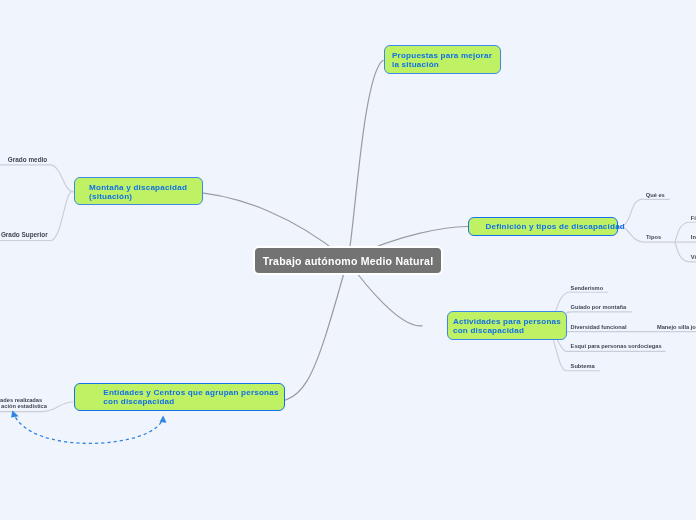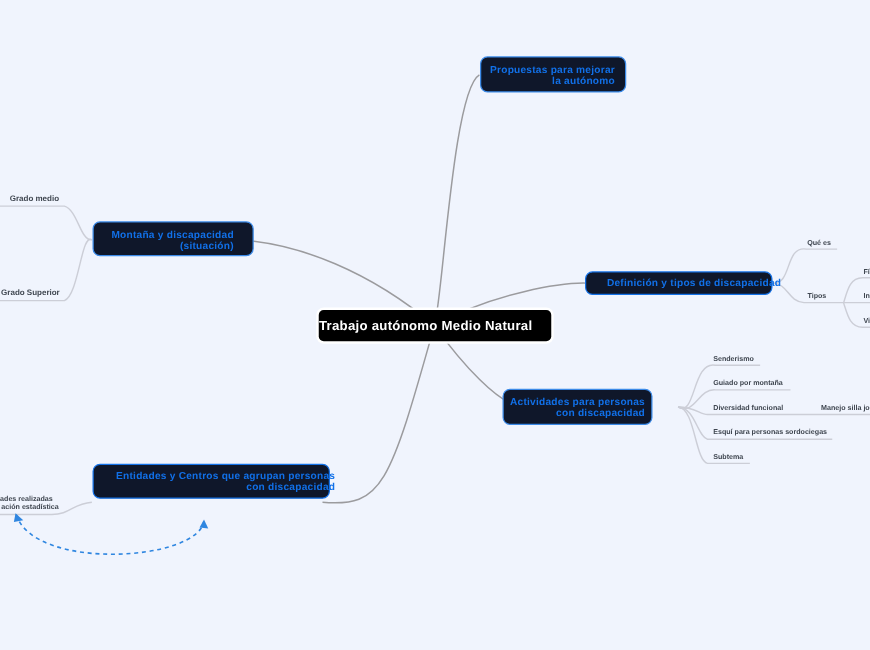--- a/index.html
+++ b/index.html
@@ -7,30 +7,30 @@
     width:696px;height:520px;overflow:hidden;
     background:#f0f4fd;
     font-family:"Liberation Sans", sans-serif;
     position:relative;
   }
   #canvas{position:absolute;left:0;top:0;width:696px;height:520px;}
   svg.links{position:absolute;left:0;top:0;width:696px;height:520px;}
   .node{position:absolute;box-sizing:border-box;}
   .root-node{
     left:255.2px;top:248.1px;width:185.6px;height:25.3px;
-    background:#000000;color:#fff;border-radius:4px;
+    background:#737373;color:#fff;border-radius:4px;
     box-shadow:0 0 0 2px #fff;
     font-weight:bold;font-size:10.55px;letter-spacing:0.22px;
-    display:flex;align-items:center;justify-content:flex-start;
+    display:flex;align-items:center;justify-content:center;
     white-space:nowrap;
   }
   .main-node{
-    background:#0f172a;border:1.8px solid #3b8ae8;border-radius:6px;
+    background:#bef264;border:1.8px solid #3b8ae8;border-radius:6px;
     color:#1170e8;font-weight:bold;font-size:8.1px;letter-spacing:0.2px;line-height:8.8px;
-    display:flex;align-items:center;justify-content:center;text-align:right;
+    display:flex;align-items:center;justify-content:center;text-align:left;
   }
   .main-node.dark{border-color:#1472e8;border-width:1.7px;padding-left:24px;}
   .main-node > span{display:block;white-space:nowrap;position:relative;top:1.2px;}
   .leaf{
     position:absolute;color:#3f4650;font-size:5.7px;font-weight:bold;
     white-space:nowrap;
   }
   .leaf.big{font-size:6.4px;}
 </style>
 </head>
@@ -64,36 +64,36 @@
       <path d="M12.4,410.6 L18.6,416.2 L11.1,417.6 Z" fill="#2f86e0"></path>
       <path d="M163.2,415.6 L166.6,422.7 L159.6,422.0 Z" fill="#2f86e0"></path>
     </g>
   </svg>
 
   <div class="node root-node">
     <span>Trabajo autónomo Medio Natural</span>
   </div>
 
   <div class="node main-node" style="left:383.5px;top:45.2px;width:117px;height:28.6px;">
-    <span><span>Propuestas para mejorar</span><br><span>la autónomo</span></span>
+    <span><span>Propuestas para mejorar</span><br><span>la situación</span></span>
   </div>
 
   <div class="node main-node" style="left:73.6px;top:177.2px;width:129px;height:28.3px;">
     <span><span>Montaña y discapacidad</span><br><span>(situación)</span></span>
   </div>
 
   <div class="node main-node dark" style="left:468.4px;top:216.6px;width:149.7px;height:19.9px;">
     <span>Definición y tipos de discapacidad</span>
   </div>
 
-  <div class="node main-node" style="left:402px;top:311.2px;width:120px;height:28.6px;">
+  <div class="node main-node" style="left:447px;top:311.2px;width:120px;height:28.6px;">
     <span><span>Actividades para personas</span><br><span>con discapacidad</span></span>
   </div>
 
-  <div class="node main-node dark" style="left:73.5px;top:371px;width:190px;height:28px;">
+  <div class="node main-node dark" style="left:73.5px;top:383px;width:211px;height:28px;">
     <span><span>Entidades y Centros que agrupan personas</span><br><span>con discapacidad</span></span>
   </div>
 
   <div class="leaf big" style="left:7.8px;top:155.5px;">Grado medio</div>
   <div class="leaf big" style="left:0.9px;top:230.5px;">Grado Superior</div>
   <div class="leaf" style="left:645.8px;top:191.5px;">Qué es</div>
   <div class="leaf" style="left:646px;top:233.5px;">Tipos</div>
   <div class="leaf" style="left:690.8px;top:215px;">Fí</div>
   <div class="leaf" style="left:690.8px;top:234.2px;">In</div>
   <div class="leaf" style="left:690.8px;top:253.5px;">Vi</div>

